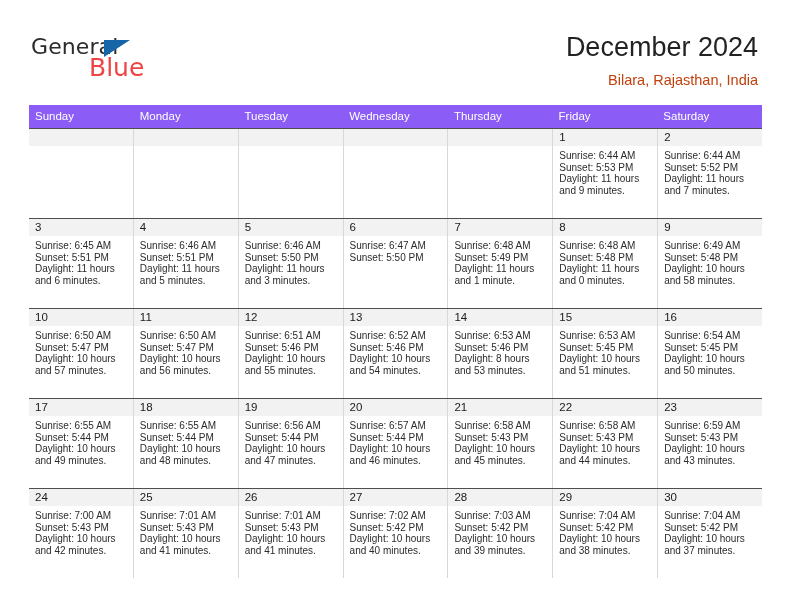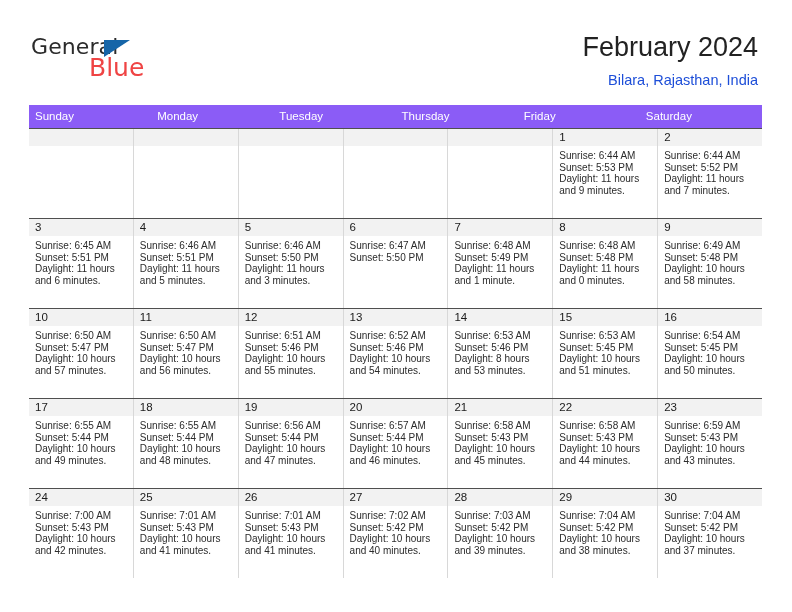--- a/index.html
+++ b/index.html
@@ -76,21 +76,21 @@
   .cal-title {
     font-size: 27px;
     font-weight: 400;
     color: #222222;
     line-height: 34px;
     white-space: nowrap;
   }
   .cal-subtitle {
     font-size: 14.5px;
     font-weight: 400;
-    color: #1d4ed8;
+    color: #c2410c;
     line-height: 20px;
     margin-top: 6px;
     white-space: nowrap;
   }
 
   
   .calendar {
     position: absolute;
     left: 29px;
     top: 105px;
@@ -160,31 +160,32 @@
 
   <div class="header">
 
     <div class="brand">
       <span class="brand-general">General</span>
       <span class="brand-triangle"></span>
       <span class="brand-blue">Blue</span>
     </div>
 
     <div class="title-block">
-      <div class="cal-title">February 2024</div>
+      <div class="cal-title">December 2024</div>
       <div class="cal-subtitle">Bilara, Rajasthan, India</div>
     </div>
 
   </div>
 
   <div class="calendar">
     <div class="weekday-row">
         <div class="weekday-cell">Sunday</div>
         <div class="weekday-cell">Monday</div>
         <div class="weekday-cell">Tuesday</div>
+        <div class="weekday-cell">Wednesday</div>
         <div class="weekday-cell">Thursday</div>
         <div class="weekday-cell">Friday</div>
         <div class="weekday-cell">Saturday</div>
       </div>
     <div id="weeks-container">
         <div class="week-row">
           <div class="day-cell empty">
             <div class="day-number-band"></div>
             <div class="day-body">
               <div></div>

